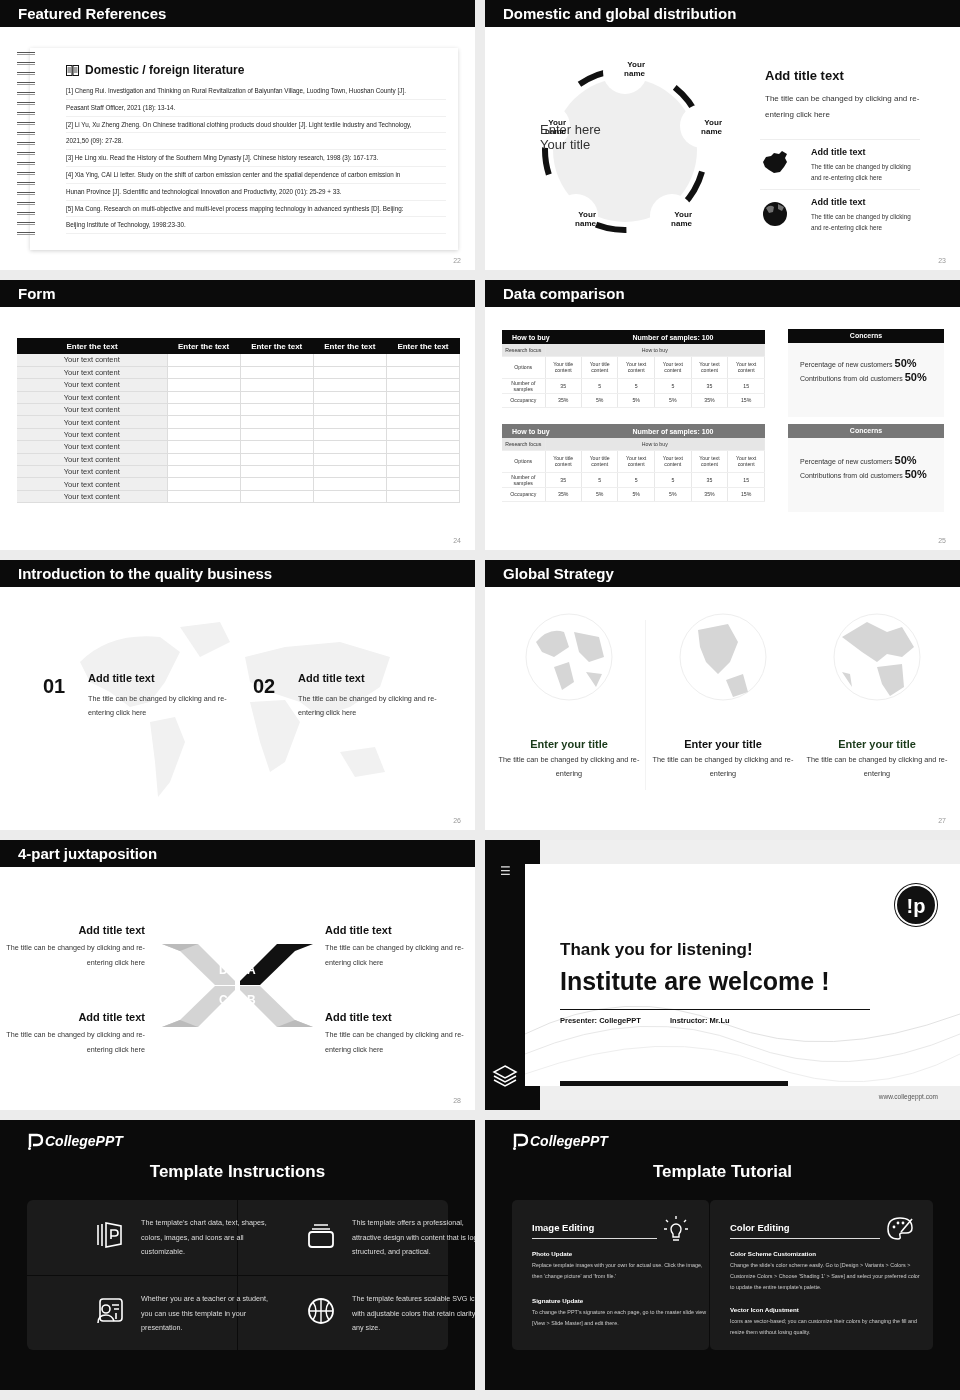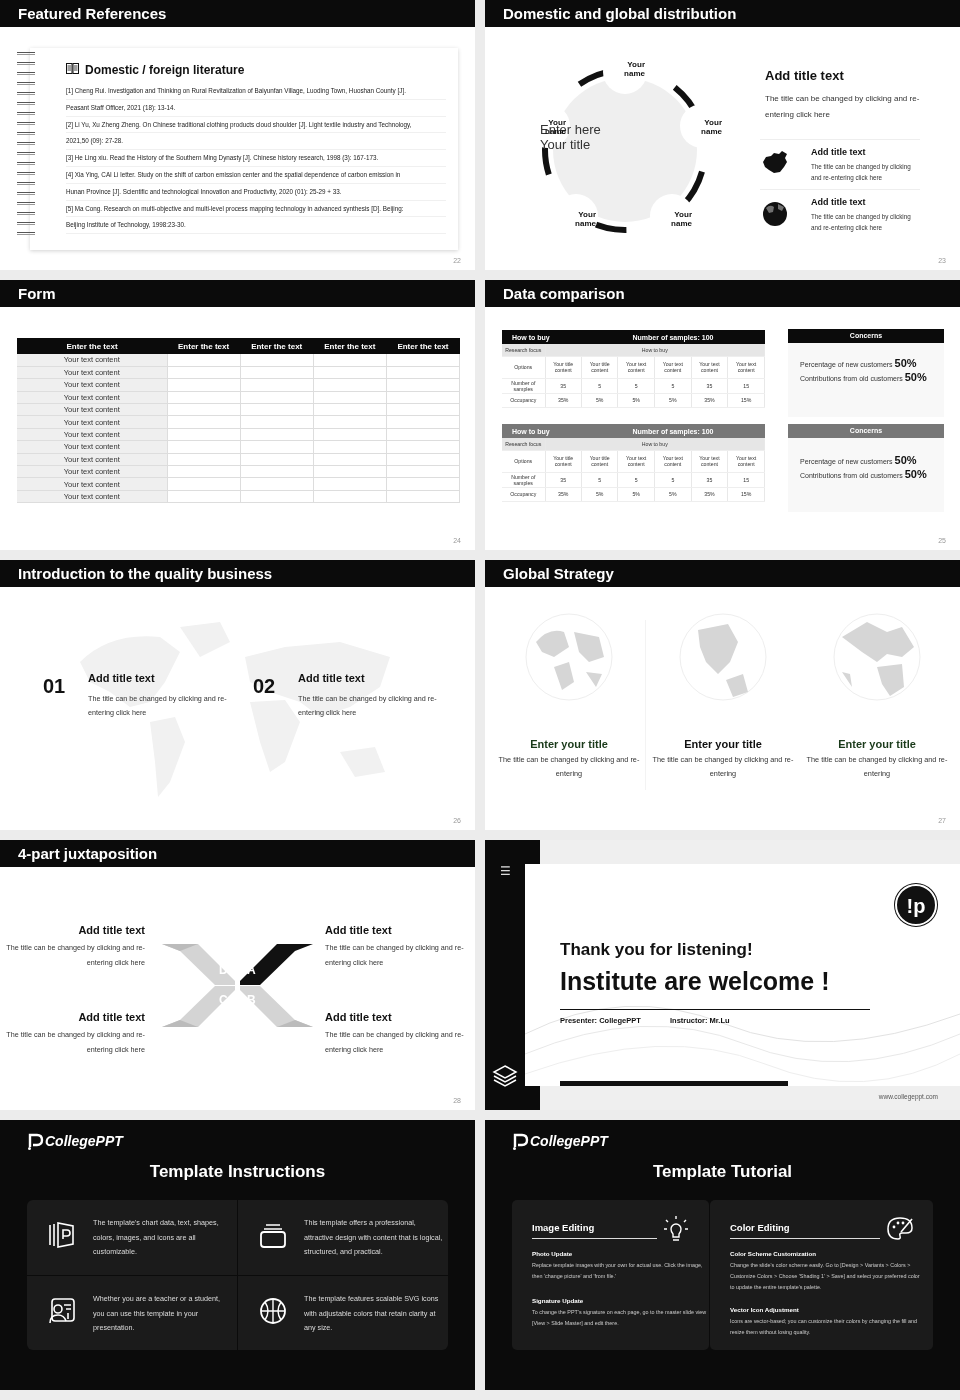--- a/index.html
+++ b/index.html
@@ -11,21 +11,21 @@
   .slide.left { left: 0; }
   .bar { position: absolute; left: 0; top: 0; width: 100%; height: 27px; background: #0b0b0b; color: #fff;
          font-weight: bold; font-size: 15px; padding: 5px 0 0 18px; }
   .pnum { position: absolute; right: 14px; bottom: 6px; font-size: 7px; color: #999; }
 
   
   .refcard { position: absolute; left: 30px; top: 48px; width: 428px; height: 202px; background: #fff;
              box-shadow: 0 1px 4px rgba(0,0,0,0.18); }
   .spiral { position: absolute; left: 17px; top: 52px; width: 20px; }
   .spiral span { display: block; width: 18px; height: 3px; border-top: 1.5px solid #555; border-bottom: 1px solid #999; margin-bottom: 7px; }
-  .reftitle { position: absolute; left: 66px; top: 63px; font-size: 12px; font-weight: bold; display: flex; gap: 6px; }
+  .reftitle { position: absolute; left: 66px; top: 63px; font-size: 12px; font-weight: bold; display: flex; align-items: center; gap: 6px; }
   .reflist { position: absolute; left: 66px; top: 83px; width: 380px; }
   .refline { font-size: 6.3px; color: #222; height: 16.8px; line-height: 16.8px; border-bottom: 1px solid #f0f0f0; white-space: nowrap; overflow: hidden; }
 
   
   .wheel { position: absolute; left: 540px; top: 58px; width: 170px; height: 180px; }
   .hub-text { position: absolute; left: 0; width: 100%; top: 64px; text-align: left; font-size: 13px; color: #333; line-height: 15px; }
   .nm { position: absolute; font-size: 8px; font-weight: bold; text-align: right; line-height: 9px; width: 40px; }
   .dist-title { position: absolute; left: 765px; top: 68px; font-size: 13px; font-weight: bold; }
   .dist-desc { position: absolute; left: 765px; top: 91px; font-size: 8px; color: #333; line-height: 16px; width: 160px; }
   .dist-item { position: absolute; left: 760px; width: 160px; height: 48px; border-top: 1px solid #eee; }
@@ -74,21 +74,21 @@
   
   .endslide { position: absolute; left: 485px; top: 840px; width: 475px; height: 270px; background: #efefef; }
   .end-side { position: absolute; left: 0; top: 0; width: 55px; height: 270px; background: #0b0b0b; }
   .end-card { position: absolute; left: 40px; top: 24px; width: 435px; height: 222px; background: #fff; }
 
   
   .dark { background: #0b0b0b; color: #fff; }
   .logo { position: absolute; left: 27px; top: 12px; display: flex; align-items: center; font-size: 14px; font-weight: bold; font-style: italic; color: #fff; }
   .dtitle { position: absolute; left: 0; width: 100%; top: 42px; text-align: center; font-size: 17px; font-weight: bold; }
   .panel { position: absolute; left: 27px; top: 80px; width: 421px; height: 150px; background: #1b1b1b; border-radius: 6px; }
-  .cell { position: absolute; width: 210px; height: 92px; }
+  .cell { position: absolute; width: 210px; height: 92px; margin-left: 48px; }
   .cell .ico { position: absolute; left: 20px; top: 20px; width: 30px; height: 30px; }
   .cell .txt { position: absolute; left: 66px; top: 16px; width: 140px; font-size: 7.2px; line-height: 14.5px; color: #ddd; }
   .tpanel { position: absolute; top: 80px; width: 197px; height: 150px; background: #1b1b1b; border-radius: 5px; }
   .tpanel .h { position: absolute; left: 20px; top: 22px; font-size: 9.5px; font-weight: bold; }
   .tpanel .line { position: absolute; left: 20px; top: 38px; width: 125px; border-top: 1px solid #ddd; }
   .tpanel .st { position: absolute; left: 20px; font-size: 6.2px; font-weight: bold; }
   .tpanel .sd { position: absolute; left: 20px; font-size: 5.4px; line-height: 11px; color: #ccc; width: 175px; }
   .tpanel .ico { position: absolute; right: 18px; top: 14px; width: 30px; height: 30px; }
 </style>
 </head>

